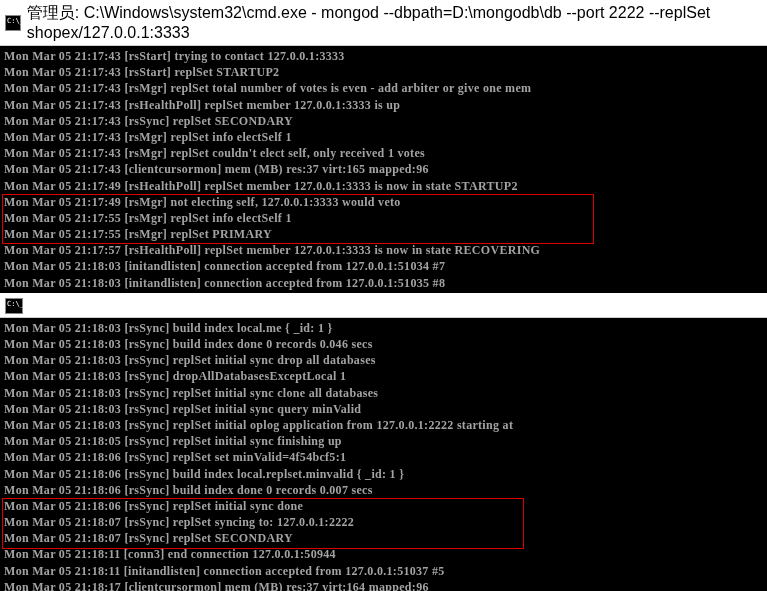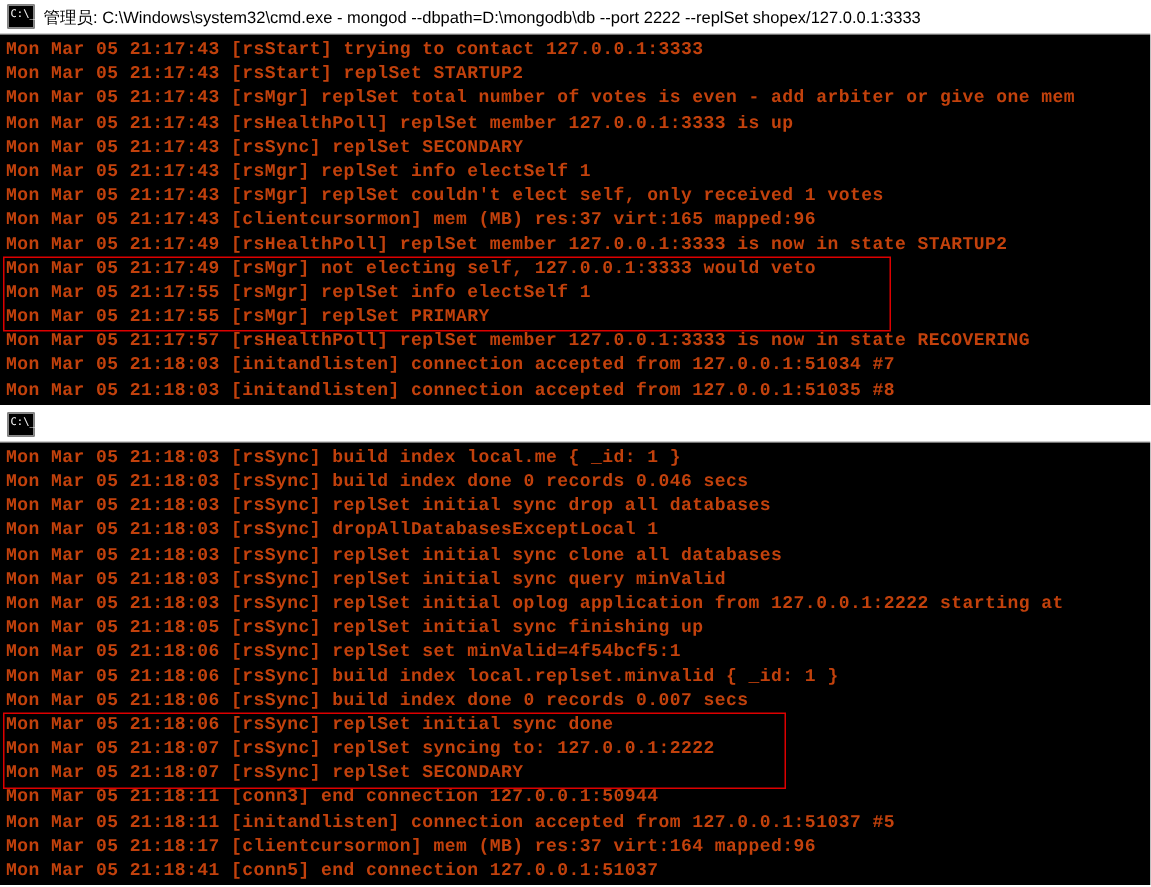--- a/index.html
+++ b/index.html
@@ -33,32 +33,33 @@
     content: "C:\\_";
     color: #fff;
     font-size: 7px;
     position: absolute;
     top: 1px;
     left: 1px;
     font-family: monospace;
   }
   .title-text {
     font-family: "Microsoft YaHei", Arial, sans-serif;
-    font-size: 11px;
+    font-size: 16px;
     color: #000;
   }
   .terminal {
     background: #000;
-    color: #c2410c;
+    color: #a3a3a3;
     padding: 2px 4px;
     line-height: 1.35;
     white-space: pre;
     overflow: hidden;
     font-weight: bold;
     letter-spacing: 0.3px;
+    font-family: Liberation Serif, serif;
   }
   .terminal .line {
     display: block;
   }
   .highlight-box-outer {
     position: relative;
   }
   .highlight-box {
     position: absolute;
     border: 1px solid #d00;

